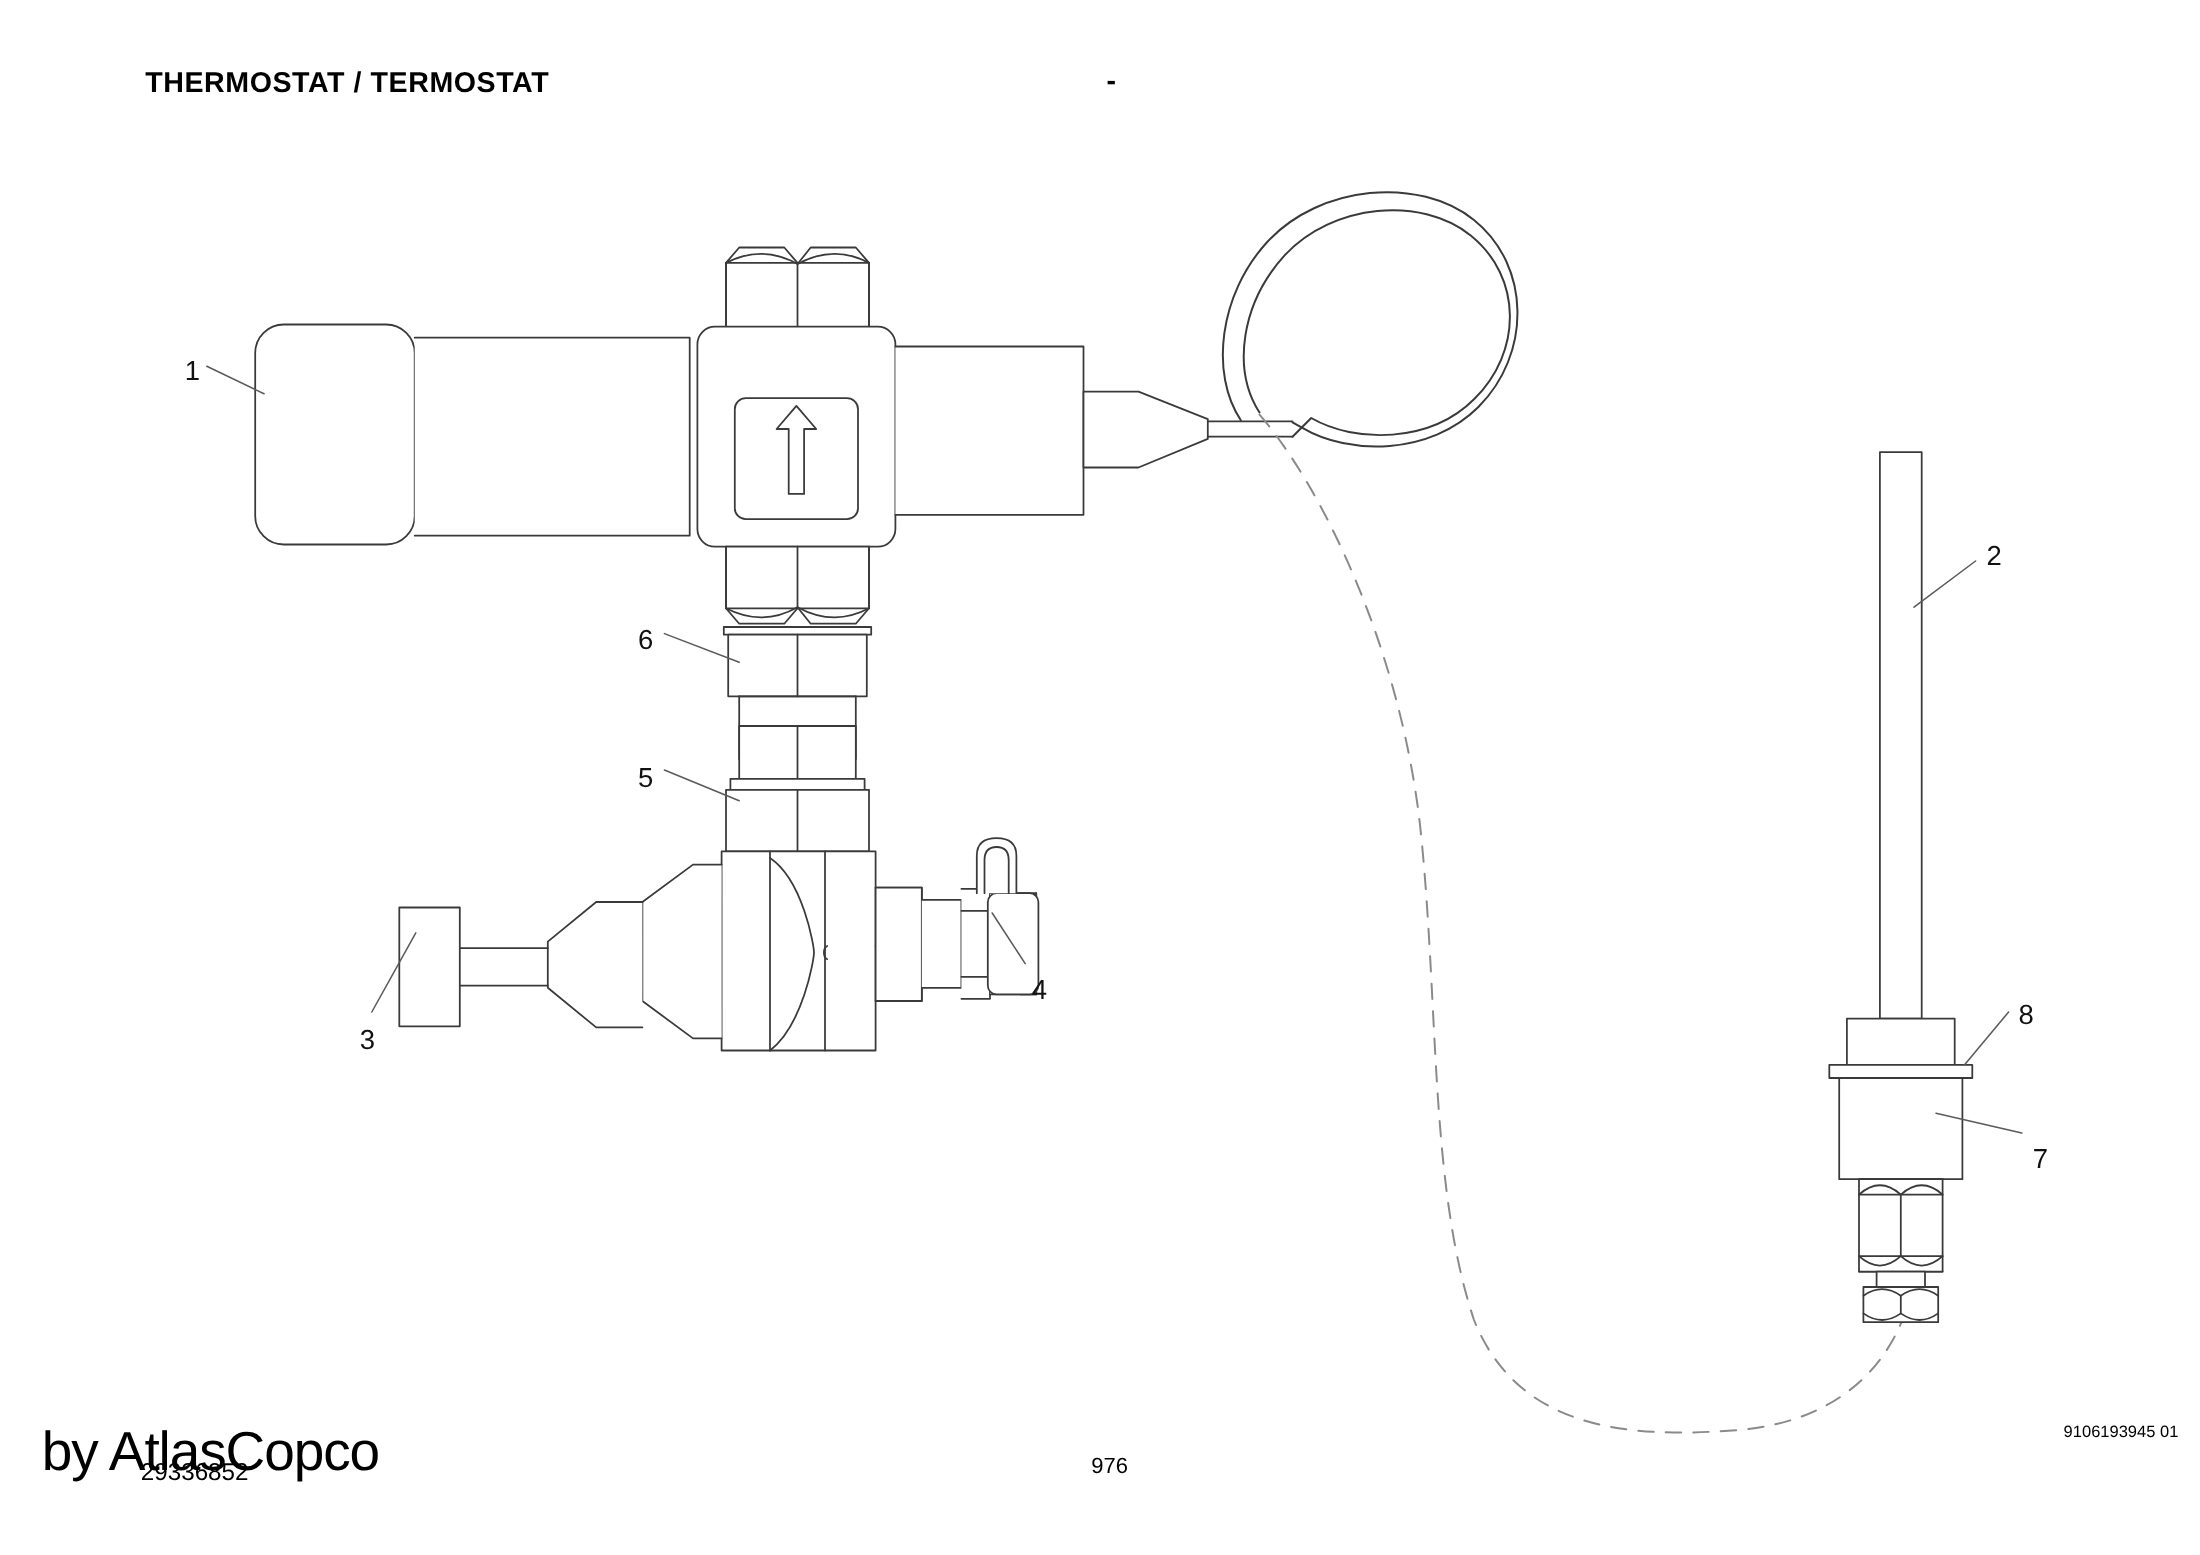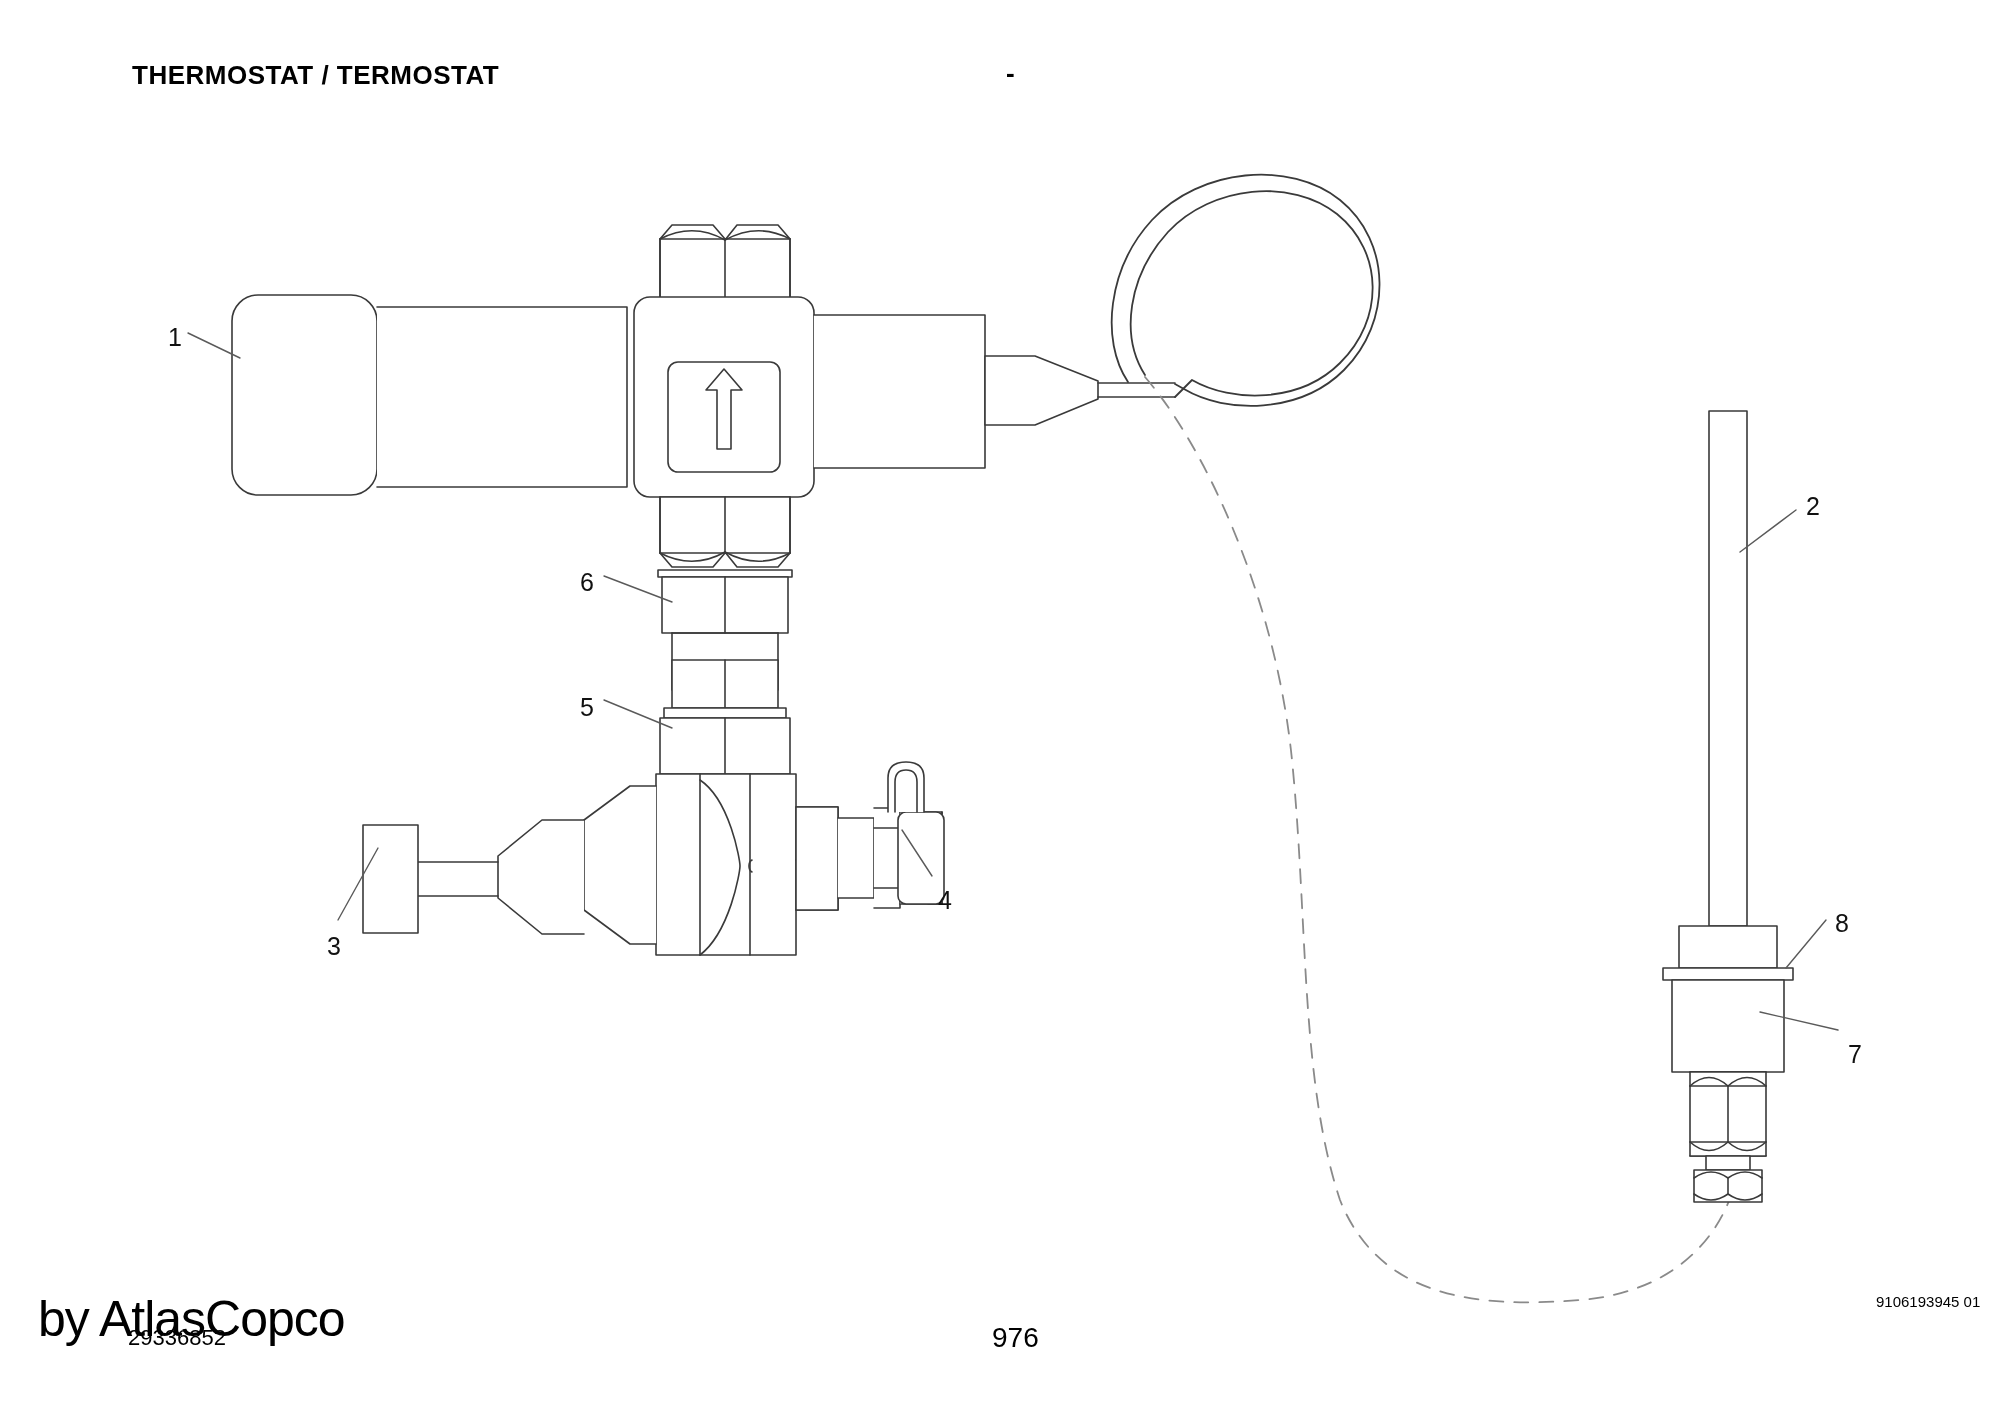--- a/index.html
+++ b/index.html
@@ -48,21 +48,21 @@
     font-size: 50px;
     font-weight: normal;
     letter-spacing: -1px;
     color: #000;
   }
   .docnum {
     font-size: 22px;
     color: #000;
   }
   .pagenum {
-    font-size: 28px;
+    font-size: 20px;
     color: #000;
   }
   .partcode {
     font-size: 15px;
     color: #000;
   }
 </style>
 </head>
 <body>
 

